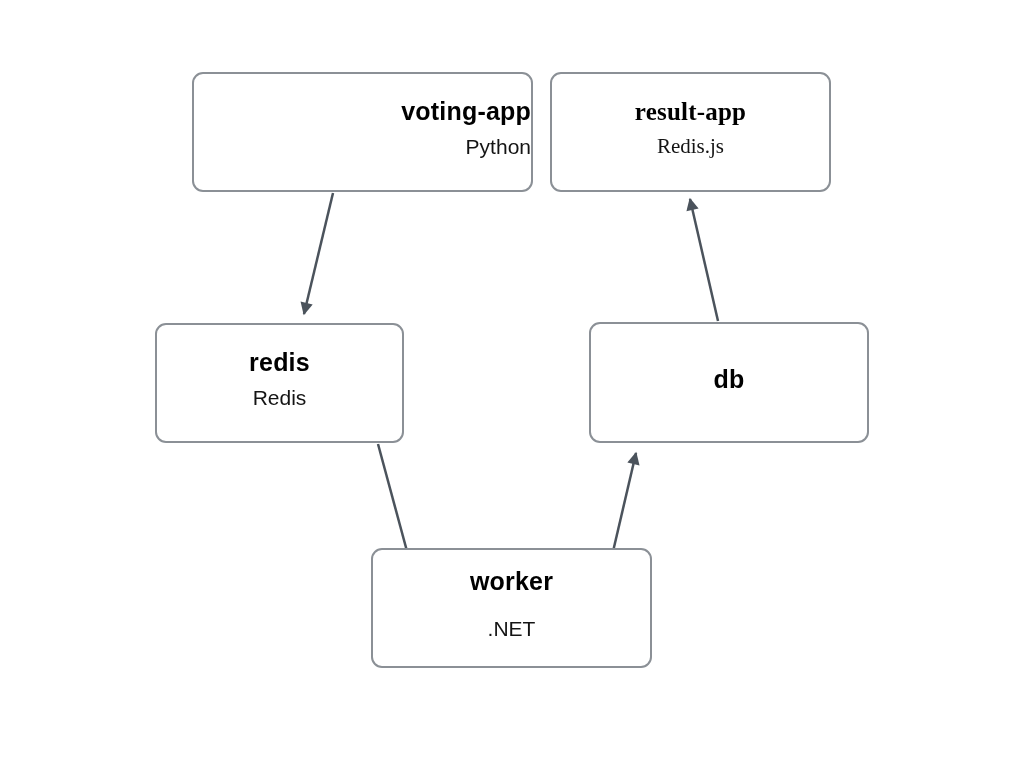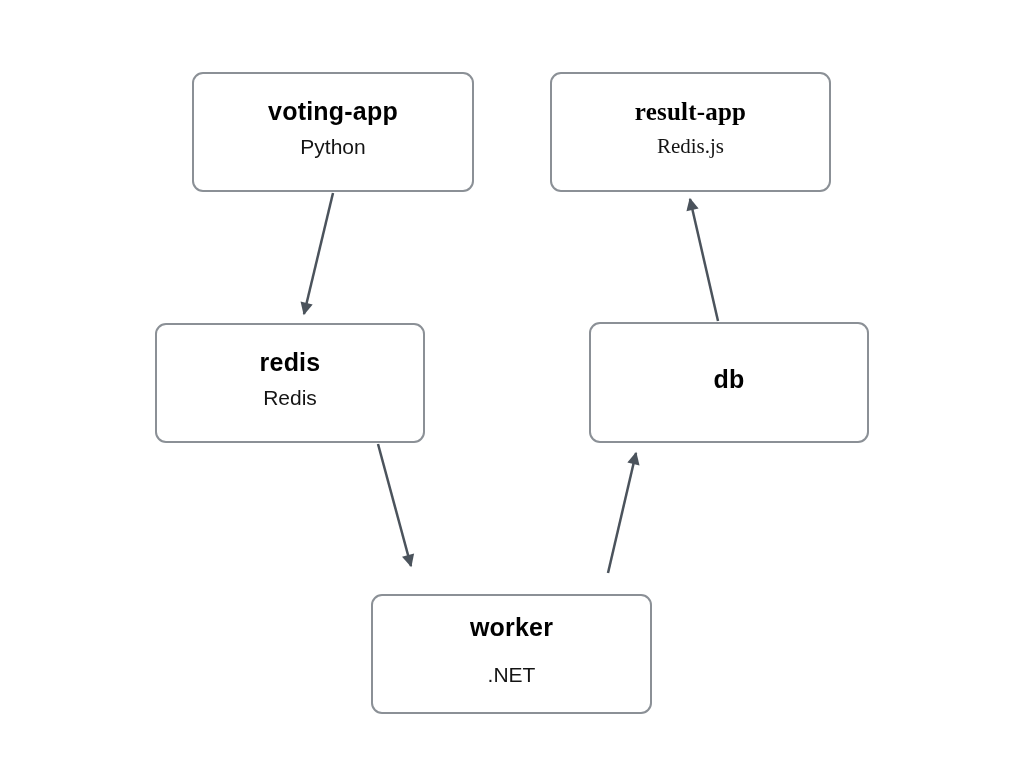--- a/index.html
+++ b/index.html
@@ -56,25 +56,25 @@
     color: var(--title-text);
     letter-spacing: 0.2px;
   }
   .node .subtitle {
     font-size: 21px;
     font-weight: normal;
     line-height: 35px;
     color: var(--subtitle-text);
   }
   
-  #node-voting-app { left: 192px; top: 72px;  width: 282px; height: 120px; }
+  #node-voting-app { left: 192px; top: 72px;  width: 341px; height: 120px; align-items: flex-end; }
   #node-result-app { left: 550px; top: 72px;  width: 281px; height: 120px; font-family: Liberation Serif, serif; }
-  #node-redis      { left: 155px; top: 323px; width: 270px; height: 120px; }
+  #node-redis      { left: 155px; top: 323px; width: 249px; height: 120px; }
   #node-db         { left: 589px; top: 322px; width: 280px; height: 121px; align-items: center; }
-  #node-worker     { left: 371px; top: 594px; width: 281px; height: 120px; gap: 12px; }
+  #node-worker     { left: 371px; top: 548px; width: 281px; height: 120px; gap: 12px; }
 </style>
 </head>
 <body>
 
 <div class="canvas">
 
   <svg class="edges" viewBox="0 0 1024 768" xmlns="http://www.w3.org/2000/svg">
     <defs>
       <marker id="arrowhead" viewBox="0 0 12 12" refX="10" refY="6" markerWidth="15" markerHeight="15" markerUnits="userSpaceOnUse" orient="auto">
         <path class="arrowhead-path" d="M1,1 L11,6 L1,11 Z"></path>

